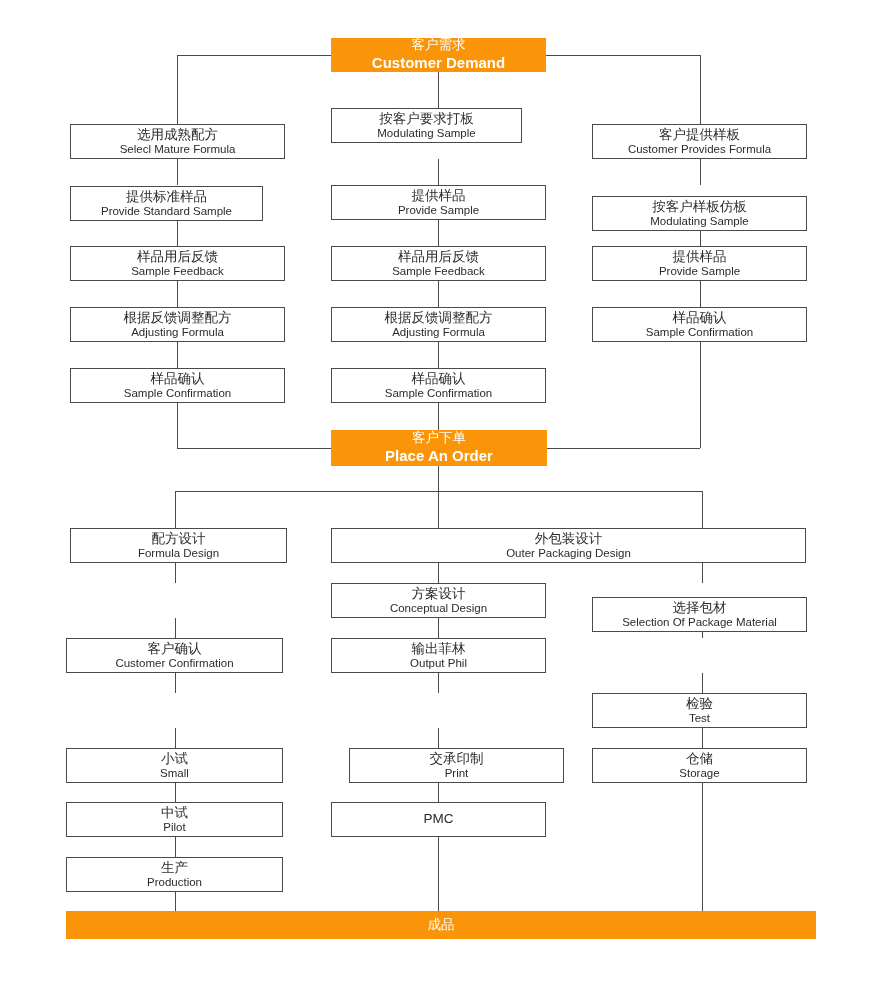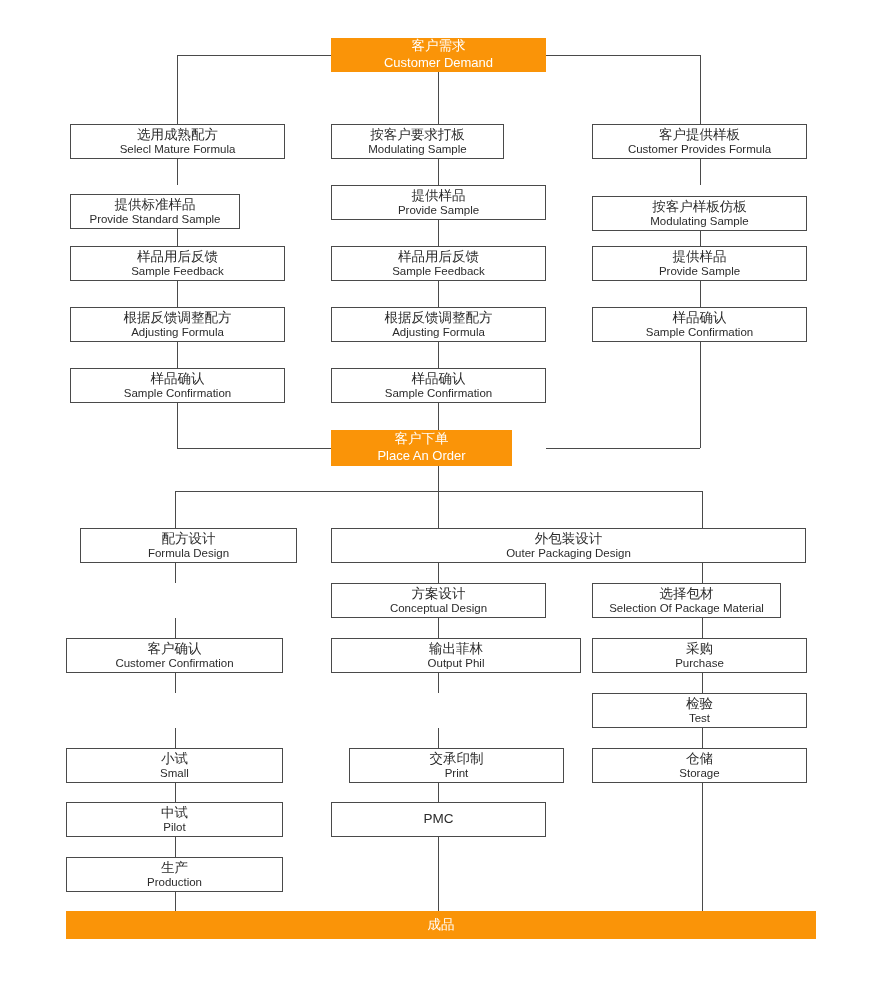--- a/index.html
+++ b/index.html
@@ -33,21 +33,21 @@
   .banner{
     position:absolute;
     background:var(--orange);
     border:none;
     color:#ffffff;
     display:flex;flex-direction:column;
     align-items:center;justify-content:center;
     text-align:center;line-height:1.25;
   }
   .banner .zh{font-size:13.5px;}
-  .banner .en{font-size:13px;}
+  .banner .en{font-size:15px;font-weight:bold;}
   .banner div:empty{display:none;}
   .ln{
     position:absolute;
     background:var(--line);
     display:block;
   }
   .v{width:1px;}
   .h{height:1px;}
 </style>
 </head>
@@ -103,52 +103,52 @@
   <i class="ln v" style="left:702px;top:618px;height:20px"></i>
   <i class="ln v" style="left:702px;top:673px;height:20px"></i>
   <i class="ln v" style="left:702px;top:728px;height:20px"></i>
   <i class="ln v" style="left:702px;top:783px;height:128px"></i>
 
   <div class="banner" style="left:331px;top:38px;width:215px;height:34px">
     <div class="zh">客户需求</div>
     <div class="en">Customer Demand</div>
   </div>
 
-  <div class="banner" style="left:331px;top:430px;width:181px;height:36px">
+  <div class="banner" style="left:331px;top:430px;width:216px;height:36px">
     <div class="zh">客户下单</div>
     <div class="en">Place An Order</div>
   </div>
 
   <div class="banner" style="left:66px;top:911px;width:750px;height:28px">
     <div class="zh">成品</div>
 
   </div>
 
   <div class="box" style="left:70px;top:124px;width:215px">
     <div class="zh">选用成熟配方</div>
     <div class="en">Selecl Mature Formula</div>
   </div>
-  <div class="box" style="left:70px;top:194px;width:170px">
+  <div class="box" style="left:70px;top:186px;width:193px">
     <div class="zh">提供标准样品</div>
     <div class="en">Provide Standard Sample</div>
   </div>
   <div class="box" style="left:70px;top:246px;width:215px">
     <div class="zh">样品用后反馈</div>
     <div class="en">Sample Feedback</div>
   </div>
   <div class="box" style="left:70px;top:307px;width:215px">
     <div class="zh">根据反馈调整配方</div>
     <div class="en">Adjusting Formula</div>
   </div>
   <div class="box" style="left:70px;top:368px;width:215px">
     <div class="zh">样品确认</div>
     <div class="en">Sample Confirmation</div>
   </div>
 
-  <div class="box" style="left:331px;top:124px;width:173px">
+  <div class="box" style="left:331px;top:108px;width:191px">
     <div class="zh">按客户要求打板</div>
     <div class="en">Modulating Sample</div>
   </div>
   <div class="box" style="left:331px;top:185px;width:215px">
     <div class="zh">提供样品</div>
     <div class="en">Provide Sample</div>
   </div>
   <div class="box" style="left:331px;top:246px;width:215px">
     <div class="zh">样品用后反馈</div>
     <div class="en">Sample Feedback</div>
@@ -172,21 +172,21 @@
   </div>
   <div class="box" style="left:592px;top:246px;width:215px">
     <div class="zh">提供样品</div>
     <div class="en">Provide Sample</div>
   </div>
   <div class="box" style="left:592px;top:307px;width:215px">
     <div class="zh">样品确认</div>
     <div class="en">Sample Confirmation</div>
   </div>
 
-  <div class="box" style="left:80px;top:528px;width:217px">
+  <div class="box" style="left:70px;top:528px;width:217px">
     <div class="zh">配方设计</div>
     <div class="en">Formula Design</div>
   </div>
   <div class="box" style="left:66px;top:638px;width:217px">
     <div class="zh">客户确认</div>
     <div class="en">Customer Confirmation</div>
   </div>
   <div class="box" style="left:66px;top:748px;width:217px">
     <div class="zh">小试</div>
     <div class="en">Small</div>
@@ -202,40 +202,36 @@
 
   <div class="box" style="left:331px;top:528px;width:475px">
     <div class="zh">外包装设计</div>
     <div class="en">Outer Packaging Design</div>
   </div>
 
   <div class="box" style="left:331px;top:583px;width:215px">
     <div class="zh">方案设计</div>
     <div class="en">Conceptual Design</div>
   </div>
-  <div class="box" style="left:331px;top:638px;width:250px">
+  <div class="box" style="left:331px;top:638px;width:215px">
     <div class="zh">输出菲林</div>
     <div class="en">Output Phil</div>
   </div>
   <div class="box" style="left:349px;top:748px;width:215px">
     <div class="zh">交承印制</div>
     <div class="en">Print</div>
   </div>
   <div class="box" style="left:331px;top:802px;width:215px">
     <div class="zh">PMC</div>
 
   </div>
 
-  <div class="box" style="left:592px;top:583px;width:189px">
+  <div class="box" style="left:592px;top:597px;width:215px">
     <div class="zh">选择包材</div>
     <div class="en">Selection Of Package Material</div>
-  </div>
-  <div class="box" style="left:592px;top:638px;width:215px">
-    <div class="zh">采购</div>
-    <div class="en">Purchase</div>
   </div>
   <div class="box" style="left:592px;top:693px;width:215px">
     <div class="zh">检验</div>
     <div class="en">Test</div>
   </div>
   <div class="box" style="left:592px;top:748px;width:215px">
     <div class="zh">仓储</div>
     <div class="en">Storage</div>
   </div>
 

